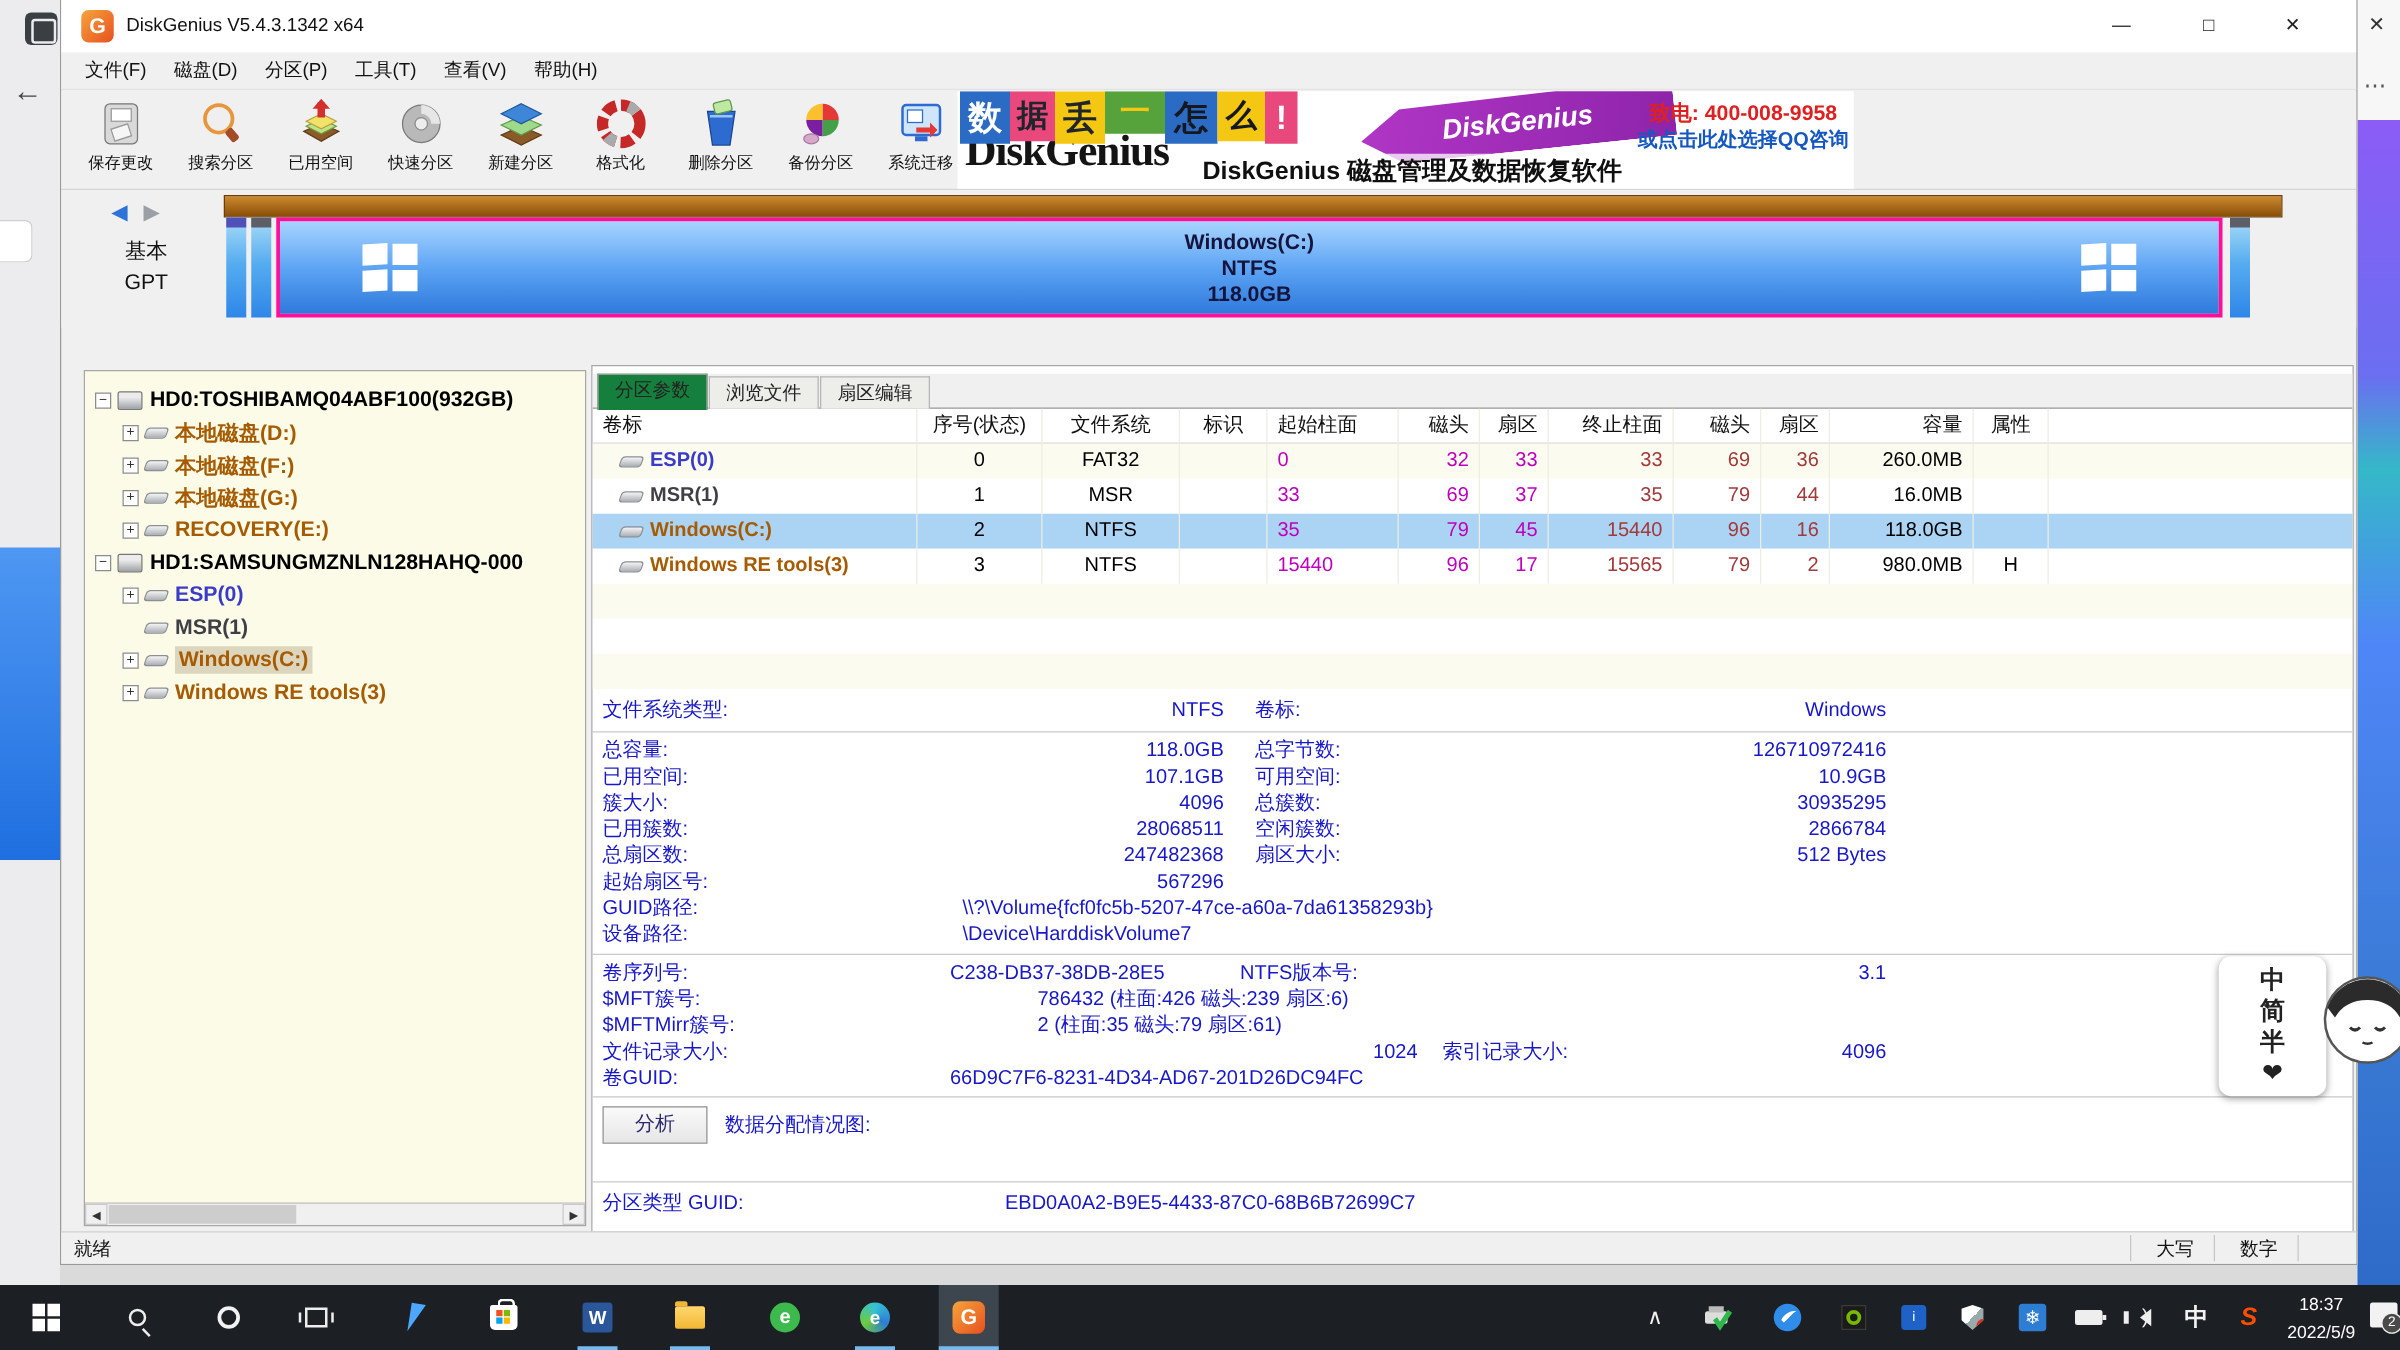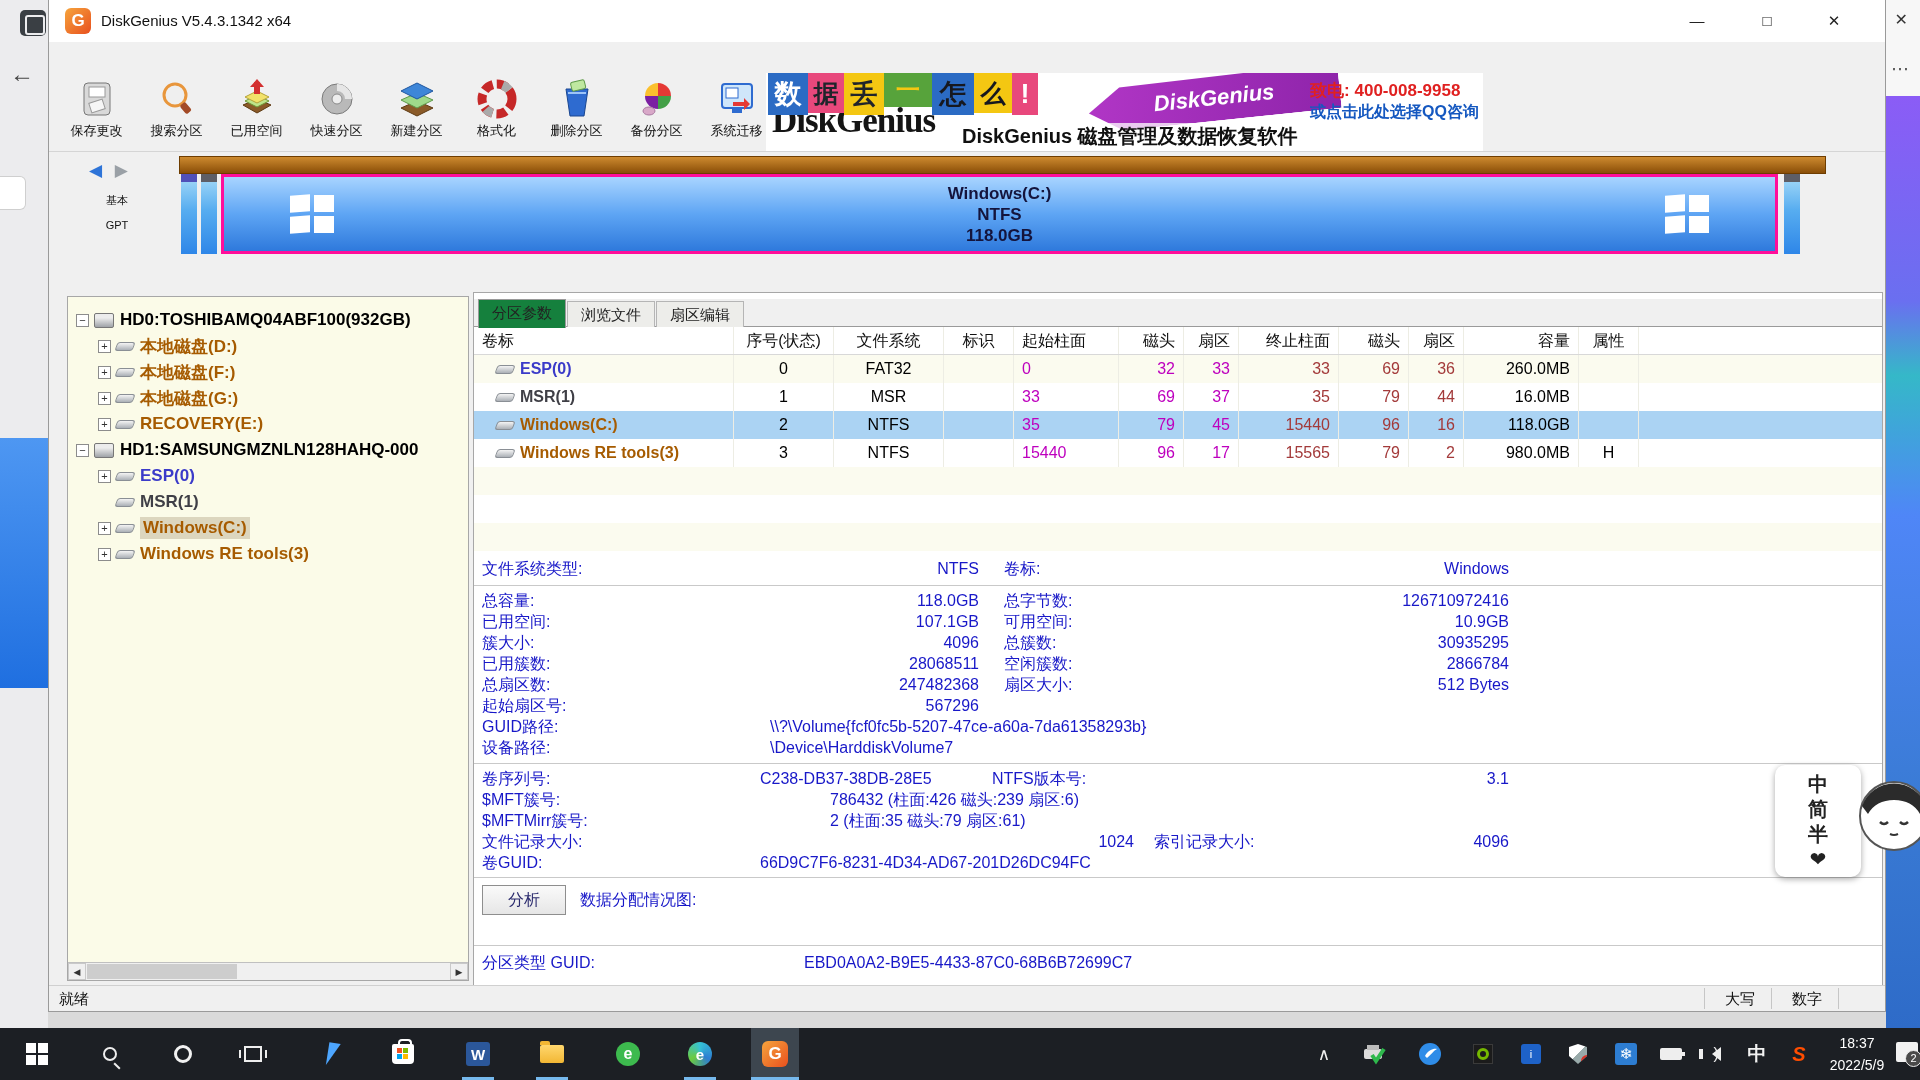--- a/index.html
+++ b/index.html
@@ -32,30 +32,30 @@
 .tbtn{position:absolute;top:2px;width:79px;height:74px;text-align:center;}
 .tbtn .ico{display:block;margin:4px auto 2px;width:40px;height:40px;}
 .tbtn .lbl{font-size:13px;color:#111;}
 
 
 .banner{position:absolute;left:717px;top:0;width:717px;height:78px;background:#FFF;overflow:hidden;}
 .tiles{position:absolute;left:2px;top:0;display:flex;align-items:flex-start;z-index:3;}
 .tile{display:inline-block;font-weight:bold;text-align:center;}
 .wordmark{position:absolute;left:6px;top:28px;z-index:2;font-size:35px;font-weight:bold;color:#141414;letter-spacing:-1px;font-family:"Liberation Serif","DejaVu Serif",serif;}
 .ribbon{position:absolute;left:322px;top:2px;width:252px;height:46px;background:linear-gradient(100deg,#B136C6,#8E24AA);clip-path:polygon(0 55%,13% 6%,100% 0,100% 100%,13% 100%);transform:rotate(-6deg);z-index:4;color:#FFF;font-style:italic;font-weight:bold;font-size:22px;text-align:center;line-height:46px;}
-.phone{position:absolute;right:4px;top:6px;text-align:left;z-index:5;}
+.phone{position:absolute;right:4px;top:6px;text-align:center;z-index:5;}
 .phone .p1{color:#E02020;font-weight:bold;font-size:17px;}
 .phone .p2{color:#1558C0;font-weight:bold;font-size:16px;}
 .tagline{position:absolute;left:196px;top:50px;z-index:5;font-size:20px;font-weight:bold;color:#101010;background:rgba(255,255,255,.75);}
 
 
 .diskpanel{position:absolute;left:0;top:152px;right:0;height:110px;background:#F0F0F0;}
 .navarrows{position:absolute;left:40px;top:8px;font-size:17px;}
 .navarrows .l{color:#2E74D8;} .navarrows .r{color:#9AA0A6;margin-left:8px;}
-.dtype{position:absolute;left:18px;top:36px;width:100px;text-align:center;font-size:11px;color:#111;}
+.dtype{position:absolute;left:18px;top:36px;width:100px;text-align:center;font-size:17px;color:#111;}
 .dtype div{line-height:25px;}
 .bigbar{position:absolute;left:130px;top:4px;width:1647px;height:100px;}
 .brownstrip{position:absolute;left:0;top:0;right:0;height:18px;background:linear-gradient(180deg,#CD8A2F,#8A4E07);border:1px solid #6E3D00;}
 .seg{position:absolute;top:18px;bottom:2px;width:16px;background:linear-gradient(180deg,#A9DCF8 0%,#57ADF0 45%,#2E86E8 100%);}
 .seg .cap{position:absolute;left:0;top:0;right:0;height:8px;}
 .seg1{left:2px;} .seg1 .cap{background:#5050B8;}
 .seg2{left:22px;} .seg2 .cap{background:#5E5E66;}
 .segRE{right:26px;}
 .mainpart{position:absolute;left:42px;right:48px;top:18px;bottom:2px;border:3px solid #FF0E9A;background:linear-gradient(180deg,#A8D4FF 0%,#5EA5F4 50%,#2E79DC 100%);display:flex;flex-direction:column;align-items:center;justify-content:center;}
 .mainpart .ln{font-weight:bold;font-size:17px;color:#14143C;line-height:21px;}
@@ -189,20 +189,28 @@
 
   <div id="app">
     <div class="titlebar">
       <div class="app-ico">G</div>
       <div class="title-text">DiskGenius V5.4.3.1342 x64</div>
       <div class="winbtn" style="left:1615px;">—</div>
       <div class="winbtn" style="left:1685px;">□</div>
       <div class="winbtn" style="left:1752px;">✕</div>
     </div>
 
+    <div class="menubar">
+      <span>文件(F)</span>
+      <span>磁盘(D)</span>
+      <span>分区(P)</span>
+      <span>工具(T)</span>
+      <span>查看(V)</span>
+      <span>帮助(H)</span>
+    </div>
 
     <div class="toolbar">
       <div class="tbtn" style="left:8px;">
         <span class="ico"><svg width="40" height="40">
               <rect x="7" y="4" width="26" height="32" rx="4" fill="#D9D9D9" stroke="#777"></rect>
               <rect x="12" y="8" width="16" height="10" fill="#FFF" stroke="#999"></rect>
               <rect x="13" y="22" width="14" height="10" fill="#F6F6F6" stroke="#999" transform="rotate(-18 20 27)"></rect>
             </svg></span>
         <span class="lbl">保存更改</span>
       </div>

